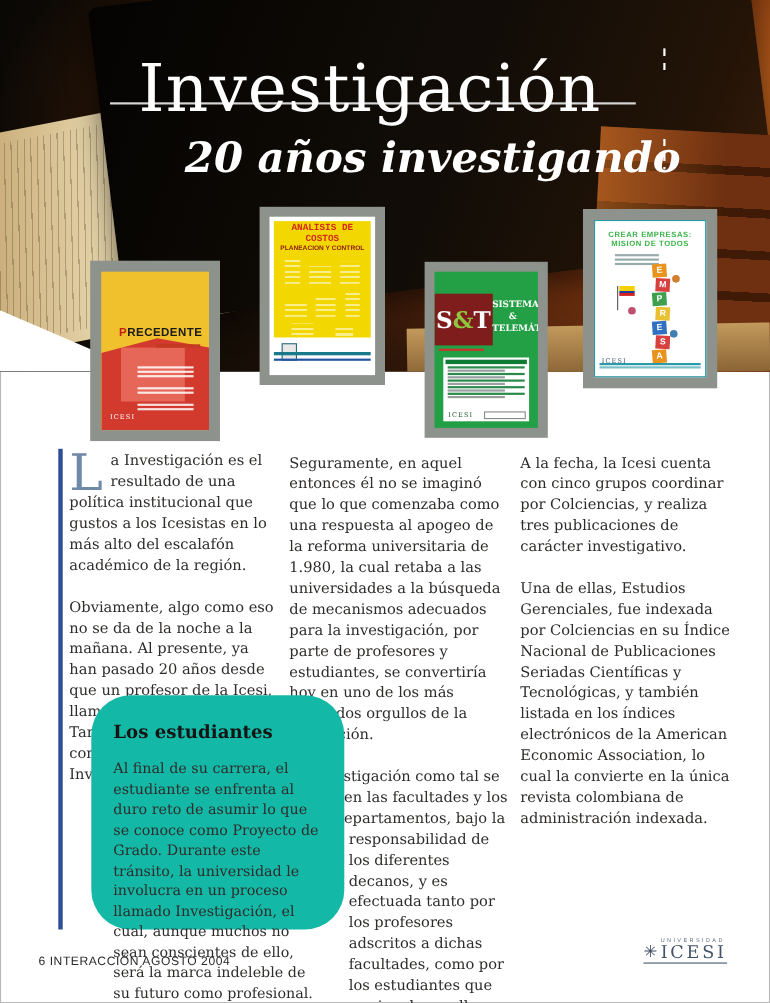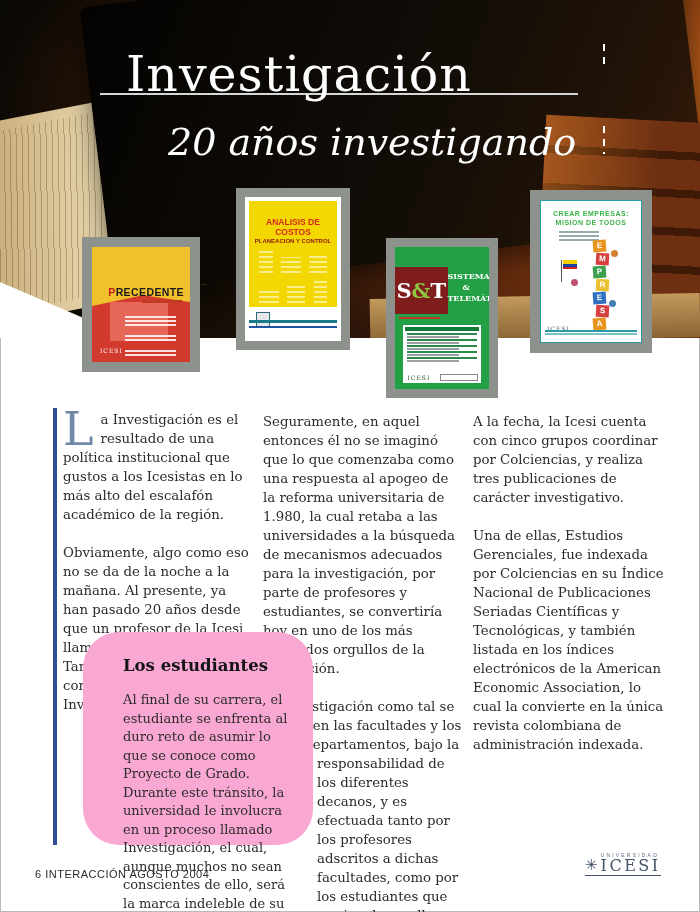--- a/index.html
+++ b/index.html
@@ -24,48 +24,48 @@
          transform:rotate(3deg);
          background:repeating-linear-gradient(180deg,#6e3011 0 30px,#3f1b07 30px 38px);}
   .photo .leather-book:after{content:"";position:absolute;inset:0;
          background:linear-gradient(90deg,rgba(255,150,50,.38),rgba(0,0,0,0) 55%);}
   .photo .pages-band{position:absolute;left:370px;top:296px;width:330px;height:44px;
          transform:rotate(-1deg);
          background:linear-gradient(180deg,#c29a5d,#8a6434);}
   .photo .white-wedge{position:absolute;left:0;top:282px;width:130px;height:56px;background:#fff;
          clip-path:polygon(0 0,100% 100%,0 100%);}
   .title-rule{position:absolute;left:100px;top:93px;width:478px;height:2px;background:#d6d6d6;z-index:2;}
-  .section-title{position:absolute;left:126px;top:46px;z-index:3;color:#fff;font-size:49px;letter-spacing:1px;}
+  .section-title{position:absolute;left:126px;top:46px;z-index:3;color:#fff;font-size:60px;letter-spacing:1px;}
   .subtitle{position:absolute;left:168px;top:120px;z-index:3;color:#fff;font-size:38px;font-style:italic;}
   .tab{position:absolute;left:577px;top:69px;width:54px;height:54px;background:#a5252d;z-index:4;
        box-shadow:5px 5px 0 #b9bdb9;display:flex;align-items:center;justify-content:center;}
   .tab span{color:#fff;font-family:"Liberation Sans",sans-serif;font-size:10px;}
   .dash{position:absolute;left:603px;width:2px;z-index:4;
         background:repeating-linear-gradient(180deg,#fff 0 7px,rgba(0,0,0,0) 7px 13px);}
   .dash.top{top:44px;height:24px;} .dash.bottom{top:126px;height:28px;}
   
   .cover{position:absolute;background:#8d938c;z-index:5;box-sizing:border-box;}
   .cover .inner{position:relative;width:100%;height:100%;overflow:hidden;}
-  .cv-precedente{left:82px;top:237px;width:118px;height:135px;padding:10px;}
+  .cv-precedente{left:82px;top:237px;width:118px;height:164px;padding:10px;}
   .pc-in{background:#f0c12c;}
   .pc-red{position:absolute;left:0;bottom:0;width:100%;height:58%;background:#d23a2e;
           clip-path:polygon(0 16%,52% 0,100% 10%,100% 100%,0 100%);}
   .pc-salmon{position:absolute;left:18%;bottom:18%;width:60%;height:34%;background:rgba(255,160,140,.45);}
   .pc-title{position:absolute;right:6px;top:34%;font-family:"Liberation Sans",sans-serif;
             font-weight:bold;font-size:10.5px;color:#1a1a1a;letter-spacing:.4px;}
   .pc-title::first-letter{color:#c42015;}
   .pc-sub{position:absolute;right:8px;top:46%;width:40px;height:3px;background:#c23a20;}
   .pc-lines{position:absolute;left:34%;top:58%;width:52%;}
   .pc-lines i{display:block;height:2px;background:rgba(255,255,255,.85);margin:2px 0;}
   .pc-lines i.gap{background:none;height:5px;}
   .pc-logo{position:absolute;left:8px;bottom:8px;color:#fff;font-size:6px;letter-spacing:1px;}
   .cv-analisis{left:236px;top:188px;width:114px;height:162px;padding:9px;}
   .an-in{background:#fff;padding:4px;box-sizing:border-box;}
   .an-yellow{position:relative;width:100%;height:78%;background:#f2d800;overflow:hidden;}
-  .an-title{text-align:center;margin-top:16px;color:#d42b1f;font-family:Liberation Sans, sans-serif;
+  .an-title{text-align:center;margin-top:1px;color:#d42b1f;font-family:Liberation Mono, monospace;
             font-weight:bold;font-size:8.5px;}
   .an-sub{text-align:center;color:#8c1a12;font-family:"Liberation Sans",sans-serif;
           font-weight:bold;font-size:6px;margin-top:1px;}
   .an-grid{display:flex;flex-wrap:wrap;justify-content:space-around;align-items:flex-end;
            padding:4px 6px 0 6px;}
   .bld{background:linear-gradient(180deg,#b9bdbd,#8a9090);margin:3px 2px;
        background-image:repeating-linear-gradient(0deg,rgba(255,255,255,.55) 0 2px,rgba(0,0,0,0) 2px 5px);}
   .bld:nth-child(1){width:14px;height:22px;} .bld:nth-child(2){width:20px;height:16px;}
   .bld:nth-child(3){width:18px;height:20px;} .bld:nth-child(4){width:20px;height:15px;}
   .bld:nth-child(5){width:18px;height:18px;} .bld:nth-child(6){width:13px;height:24px;}
@@ -109,22 +109,22 @@
   
   .vline{position:absolute;left:53px;top:408px;width:4px;height:437px;background:#2d4d95;}
   .col{position:absolute;font-size:13.3px;line-height:19px;color:#2e2c2a;text-align:left;}
   .col p{margin:0 0 19px 0;}
   .col1{left:63px;top:410px;width:190px;}
   .col2{left:263px;top:412px;width:201px;}
   .col3{left:473px;top:412px;width:196px;}
   .dropcap{float:left;font-size:46px;line-height:34px;padding:2px 7px 0 0;color:#7089a8;}
   .intrude{float:left;width:54px;height:265px;
            shape-outside:inset(48px 0 0 0 round 0 60px 0 0);shape-margin:7px;}
-  .students-box{position:absolute;left:83px;top:632px;width:230px;height:213px;background:#f9a8d4;
-                border-radius:36px;box-sizing:border-box;padding:24px 18px 0 40px;z-index:6;}
+  .students-box{position:absolute;left:83px;top:632px;width:230px;height:213px;background:#14b8a6;
+                border-radius:36px;box-sizing:border-box;padding:24px 18px 0 20px;z-index:6;}
   .students-box h3{margin:0 0 16px 0;font-size:16.5px;color:#141414;}
   .students-box p{margin:0;font-size:13px;line-height:18.5px;color:#2e2c2a;}
   .pull-quote{margin:14px 0 24px 0;}
   .q-rule{position:relative;height:2px;background:#9a9a9a;}
   .q-rule .sq{position:absolute;left:50%;top:-7px;margin-left:-8px;width:16px;height:16px;background:#a32626;}
   .q-text{padding:14px 0 12px 0;text-align:center;font-family:"Liberation Sans",sans-serif;
           font-style:italic;font-size:15.5px;line-height:23px;color:#15152d;}
   
   .footer-left{position:absolute;left:35px;top:868px;font-family:"Liberation Sans",sans-serif;
                font-size:11px;letter-spacing:.5px;color:#2a2a2a;}
@@ -144,21 +144,21 @@
     <div class="glow"></div>
     <div class="open-book"></div>
     <div class="dark-book"></div>
     <div class="leather-book"></div>
     <div class="pages-band"></div>
     <div class="white-wedge"></div>
   </div>
 
   <div class="title-rule"></div>
   <h1 class="section-title" style="margin:0;font-weight:normal">Investigación</h1>
-  <h2 class="subtitle" style="margin:0;font-weight:normal">20 años investigando</h2>
+  <h2 class="subtitle" style="margin:0;font-weight:bold">20 años investigando</h2>
 
   <div class="dash top"></div>
   <div class="dash bottom"></div>
 
   <div class="cover cv-precedente">
     <div class="inner pc-in">
       <div class="pc-red"></div>
       <div class="pc-salmon"></div>
       <div class="pc-title">PRECEDENTE</div>
       <div class="pc-sub"></div>

